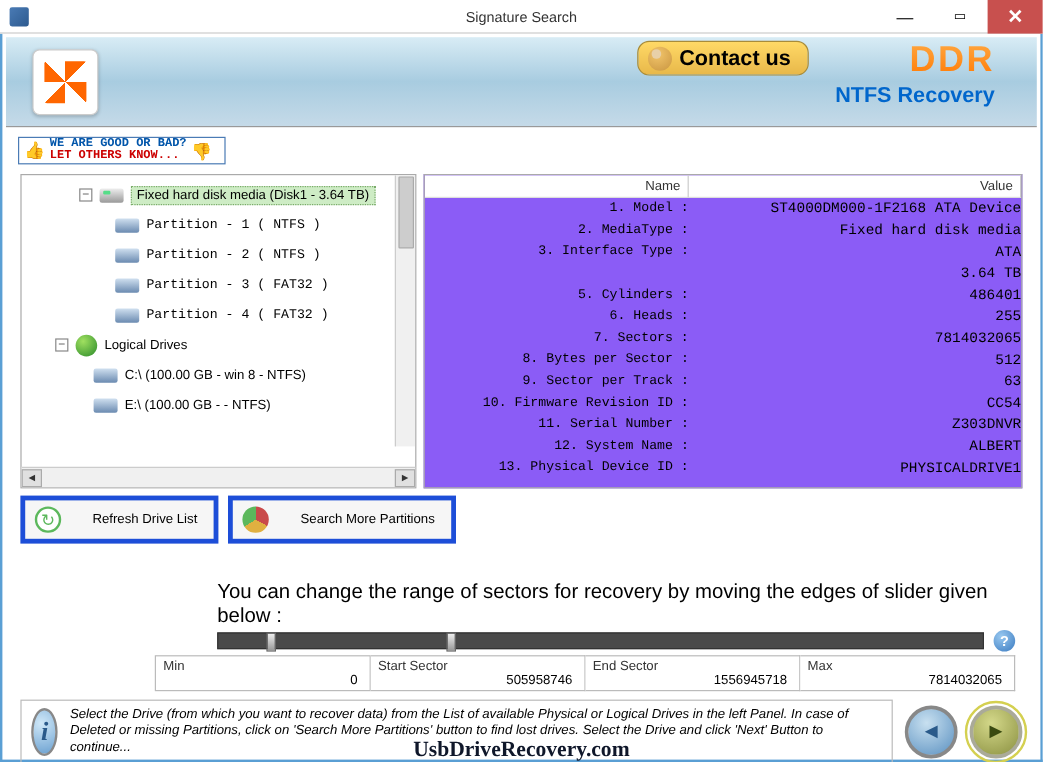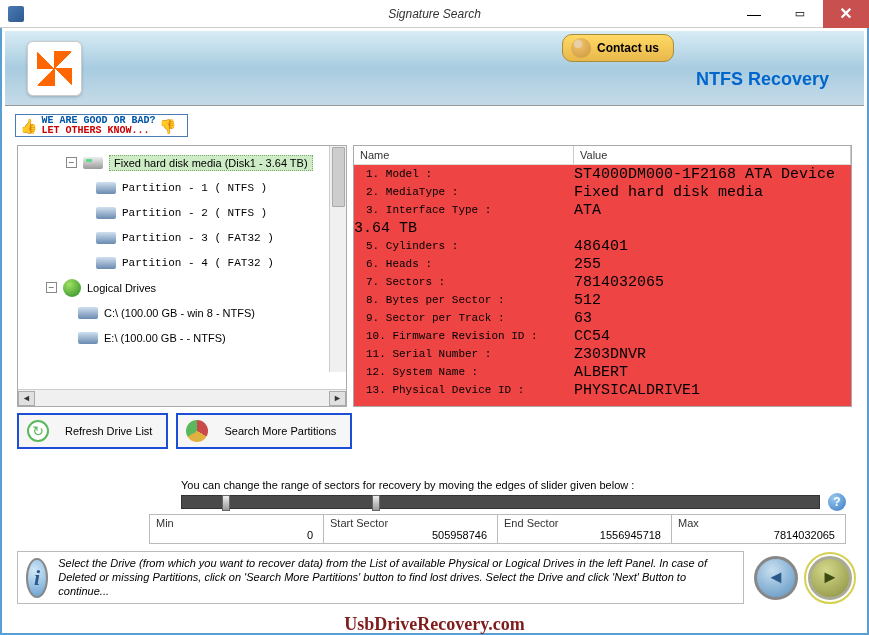--- a/index.html
+++ b/index.html
@@ -1,36 +1,36 @@
 <!DOCTYPE html>
 <html><head>
 <meta charset="utf-8">
 <style>
 * { box-sizing: border-box; margin: 0; padding: 0; }
 body { font-family: 'Segoe UI', Tahoma, sans-serif; font-size: 11px; background: #fff; width: 869px; height: 635px; overflow: hidden; }
 
 
 .titlebar { height: 28px; background: #fff; border-bottom: 1px solid #ccc; display: flex; align-items: center; position: relative; }
 .titlebar-icon { width: 16px; height: 16px; margin-left: 8px; background: linear-gradient(135deg, #4a7bb5, #2d5a8f); border-radius: 2px; }
-.titlebar-title { position: absolute; left: 50%; transform: translateX(-50%); font-size: 12px; color: #333; font-style: italic; }
+.titlebar-title { position: absolute; left: 50%; transform: translateX(-50%); font-size: 12px; color: #333; }
 .titlebar-controls { margin-left: auto; display: flex; }
 .tb-btn { width: 46px; height: 28px; display: flex; align-items: center; justify-content: center; font-family: Arial; font-size: 14px; }
 .tb-min { color: #000; }
 .tb-max { color: #000; font-size: 11px; }
 .tb-close { background: #c8504e; color: #fff; font-weight: bold; font-size: 16px; }
 
 
 .app-frame { border: 2px solid #5a9fd4; border-top: none; height: 607px; padding: 3px; }
 .app-inner { background: #fff; height: 100%; position: relative; }
 
 
 .header-banner { height: 75px; background: linear-gradient(180deg, #d8ecf5 0%, #a8cce0 50%, #c5dae8 100%); position: relative; border-bottom: 1px solid #999; }
 .logo-box { position: absolute; left: 22px; top: 10px; width: 55px; height: 55px; background: #fff; border: 1px solid #ccc; border-radius: 6px; display: flex; align-items: center; justify-content: center; box-shadow: 0 1px 3px rgba(0,0,0,0.2); }
 .logo-pattern { width: 35px; height: 35px; background: repeating-conic-gradient(#ff6600 0% 12.5%, #fff 0% 25%); border-radius: 2px; }
-.contact-btn { position: absolute; right: 190px; top: 3px; padding: 3px 14px 3px 8px; background: linear-gradient(180deg, #ffd966, #e8b84a); border: 1px solid #a88c3a; border-radius: 10px; display: flex; align-items: center; gap: 6px; font-weight: bold; font-size: 12px; }
+.contact-btn { position: absolute; right: 190px; top: 3px; padding: 3px 14px 3px 8px; background: linear-gradient(180deg, #ffd966, #e8b84a); border: 1px solid #a88c3a; border-radius: 10px; display: flex; align-items: center; gap: 6px; font-weight: bold; font-size: 18px; }
 .contact-icon { width: 20px; height: 20px; background: radial-gradient(circle at 40% 30%, #f2c56b, #c99540); border-radius: 50%; position: relative; }
 .contact-icon::before { content:""; position:absolute; left:3px; top:2px; width:8px; height:8px; background:#e8d0a8; border-radius:50%; }
 .brand-ddr { position: absolute; right: 35px; top: 2px; font-family: Arial; font-size: 30px; font-weight: bold; color: transparent; background: linear-gradient(180deg, #ffaa44, #ff7700); -webkit-background-clip: text; background-clip: text; letter-spacing: 2px; }
 .brand-product { position: absolute; right: 35px; top: 38px; font-size: 18px; color: #0066cc; font-weight: 600; }
 
 
 .feedback-strip { margin: 8px 0 6px 10px; display: inline-flex; align-items: center; border: 1px solid #4a7bb5; padding: 1px 6px 0 4px; background: #fff; font-family: "Courier New", monospace; font-weight: bold; font-size: 10px; }
 .thumb { color: #3a6ea5; font-size: 14px; margin-right: 4px; }
 .feedback-l1 { color: #0055aa; }
 .feedback-l2 { color: #cc0000; }
@@ -52,63 +52,63 @@
 .tree-label.hl { background: #ceecc5; padding: 1px 4px; border: 1px dotted #7aaa6a; }
 .indent1 { padding-left: 48px; }
 .indent2 { padding-left: 78px; font-family: Liberation Mono, monospace; }
 .tree-hscroll { height: 17px; background: #f0f0f0; border-top: 1px solid #ccc; display: flex; align-items: center; }
 .sc-btn { width: 17px; height: 15px; background: #e0e0e0; border: 1px solid #aaa; display: flex; align-items: center; justify-content: center; font-size: 9px; color: #333; }
 .sc-track { flex: 1; }
 .tree-vscroll { position: absolute; right: 0; top: 0; bottom: 17px; width: 17px; background: #f0f0f0; border-left: 1px solid #ccc; display: flex; flex-direction: column; align-items: center; }
 .vs-thumb { width: 13px; height: 60px; background: #cdcdcd; border: 1px solid #aaa; margin-top: 1px; border-radius: 1px; }
 
 
-.table-panel { flex: 1; border: 1px solid #aaa; height: 262px; background: #ef4444; overflow: hidden; }
+.table-panel { flex: 1; border: 1px solid #aaa; height: 262px; background: #8b5cf6; overflow: hidden; text-align: right; }
 .tbl-head { display: flex; background: #fff; }
 .th { padding: 3px 6px; border-right: 1px solid #ccc; border-bottom: 1px solid #ddd; font-size: 11px; color: #333; }
 .th-name { flex: 0 0 220px; }
 .th-val { flex: 1; }
 .tbl-body { }
 .tr { display: flex; height: 18px; align-items: center; font-family: Liberation Mono, monospace; }
 .td-name { flex: 0 0 220px; padding-left: 12px; font-size: 11px; }
-.td-val { flex: 1; font-size: 15px; }
+.td-val { flex: 1; font-size: 12px; }
 
 
 .actions { margin: 6px 12px 0 12px; display: flex; gap: 8px; }
-.act-btn { display: flex; align-items: center; gap: 16px; border: 2px solid #1d4ed8; background: #f6f6f6; padding: 5px 14px 5px 8px; font-size: 11px; }
+.act-btn { display: flex; align-items: center; gap: 26px; border: 4px solid #1d4ed8; background: #f6f6f6; padding: 5px 14px 5px 8px; font-size: 11px; }
 .act-icon { width: 22px; height: 22px; border-radius: 50%; display: flex; align-items: center; justify-content: center; font-size: 14px; }
 .refresh-ic { background: #fff; border: 2px solid #5cb85c; color:#5cb85c; position:relative; }
 .refresh-ic::before { content:"↻"; }
 .pie-ic { background: conic-gradient(#c94a4a 0 33%, #e0b040 0 66%, #5cb85c 0); }
 
 
 .slider-area { margin: 30px 18px 0 18px; }
-.slider-caption { font-size: 11px; margin-left: 158px; }
+.slider-caption { font-size: 17px; margin-left: 158px; }
 .slider-row { display: flex; align-items: center; margin-top: 2px; margin-left: 158px; }
 .slider-track { flex: 1; height: 14px; background: #4a4a4a; border: 1px solid #333; position: relative; }
 .shandle { position: absolute; top: -1px; width: 8px; height: 16px; background: linear-gradient(180deg, #eee, #999); border: 1px solid #666; }
 .sh1 { left: 40px; } .sh2 { left: 190px; }
 .help-ic { width: 18px; height: 18px; border-radius: 50%; background: radial-gradient(circle at 35% 30%, #98c8f0, #3a7ac0); color: #fff; display: flex; align-items: center; justify-content: center; margin-left: 8px; font-weight: bold; font-size: 12px; }
-.sector-fields { display: flex; margin-top: 3px; margin-left: 94px; padding-left: 32px; }
+.sector-fields { display: flex; margin-top: 3px; margin-left: 74px; padding-left: 32px; }
 .sf { flex: 1; border: 1px solid #bbb; border-left: none; padding: 2px 0 0 6px; background: #fff; height: 30px; }
 .sf:first-child { border-left: 1px solid #bbb; }
 .sf-label { font-size: 11px; display: block; color: #333; }
 .sf-val { font-size: 11px; text-align: right; padding-right: 10px; display: block; }
 
 
 .footer-row { display: flex; align-items: center; margin: 7px 12px 0 12px; gap: 10px; }
 .footer-box { flex: 1; border: 1px solid #bbb; padding: 5px 8px; display: flex; align-items: center; gap: 10px; }
 .info-ic { width: 40px; height: 40px; border-radius: 50%; background: radial-gradient(circle at 35% 30%, #d0e8f8, #6aa0d0); border: 2px solid #888; display: flex; align-items: center; justify-content: center; color: #2a5a8a; font-family: Georgia; font-style: italic; font-weight: bold; font-size: 22px; }
 .footer-text { font-size: 11px; line-height: 1.25; font-style: italic; }
 .nav-btn { width: 44px; height: 44px; border-radius: 50%; border: 3px solid #888; display: flex; align-items: center; justify-content: center; font-size: 18px; }
 .nav-back { background: radial-gradient(circle at 40% 30%, #c8e0f0, #5a90c0); color: #2a5a8a; }
 .nav-next { background: radial-gradient(circle at 40% 30%, #d4d88a, #8a9040); color: #3a4a10; border-color: #aa9; outline: 2px solid #d4d050; outline-offset: 2px; }
 
 
-.watermark { position: absolute; bottom: 0; left: 50%; transform: translateX(-50%); font-family: "Comic Sans MS", cursive; font-size: 18px; color: #7f1d1d; font-weight: bold; }
+.watermark { position: absolute; bottom: 0; left: 50%; transform: translateX(-50%); font-family: "Comic Sans MS", cursive; font-size: 18px; color: #0f172a; font-weight: bold; }
 </style>
 </head>
 <body>
 
 <div class="titlebar">
   <div class="titlebar-icon"></div>
   <div class="titlebar-title">Signature Search</div>
   <div class="titlebar-controls">
     <div class="tb-btn tb-min">—</div>
     <div class="tb-btn tb-max">▭</div>
@@ -121,20 +121,21 @@
 
 
 <div class="header-banner">
   <div class="logo-box">
           <div class="logo-pattern"></div>
         </div>
   <div class="contact-btn">
     <span class="contact-icon"></span>
     <span>Contact us</span>
   </div>
+  <div class="brand-ddr">DDR</div>
   <div class="brand-product">NTFS Recovery</div>
 </div>
 
 
 <div class="feedback-strip">
   <span class="thumb">👍</span>
   <span class="lines">
     <span class="feedback-l1">WE ARE GOOD OR BAD?</span>
     <span class="feedback-l2">LET OTHERS KNOW...</span>
   </span>

